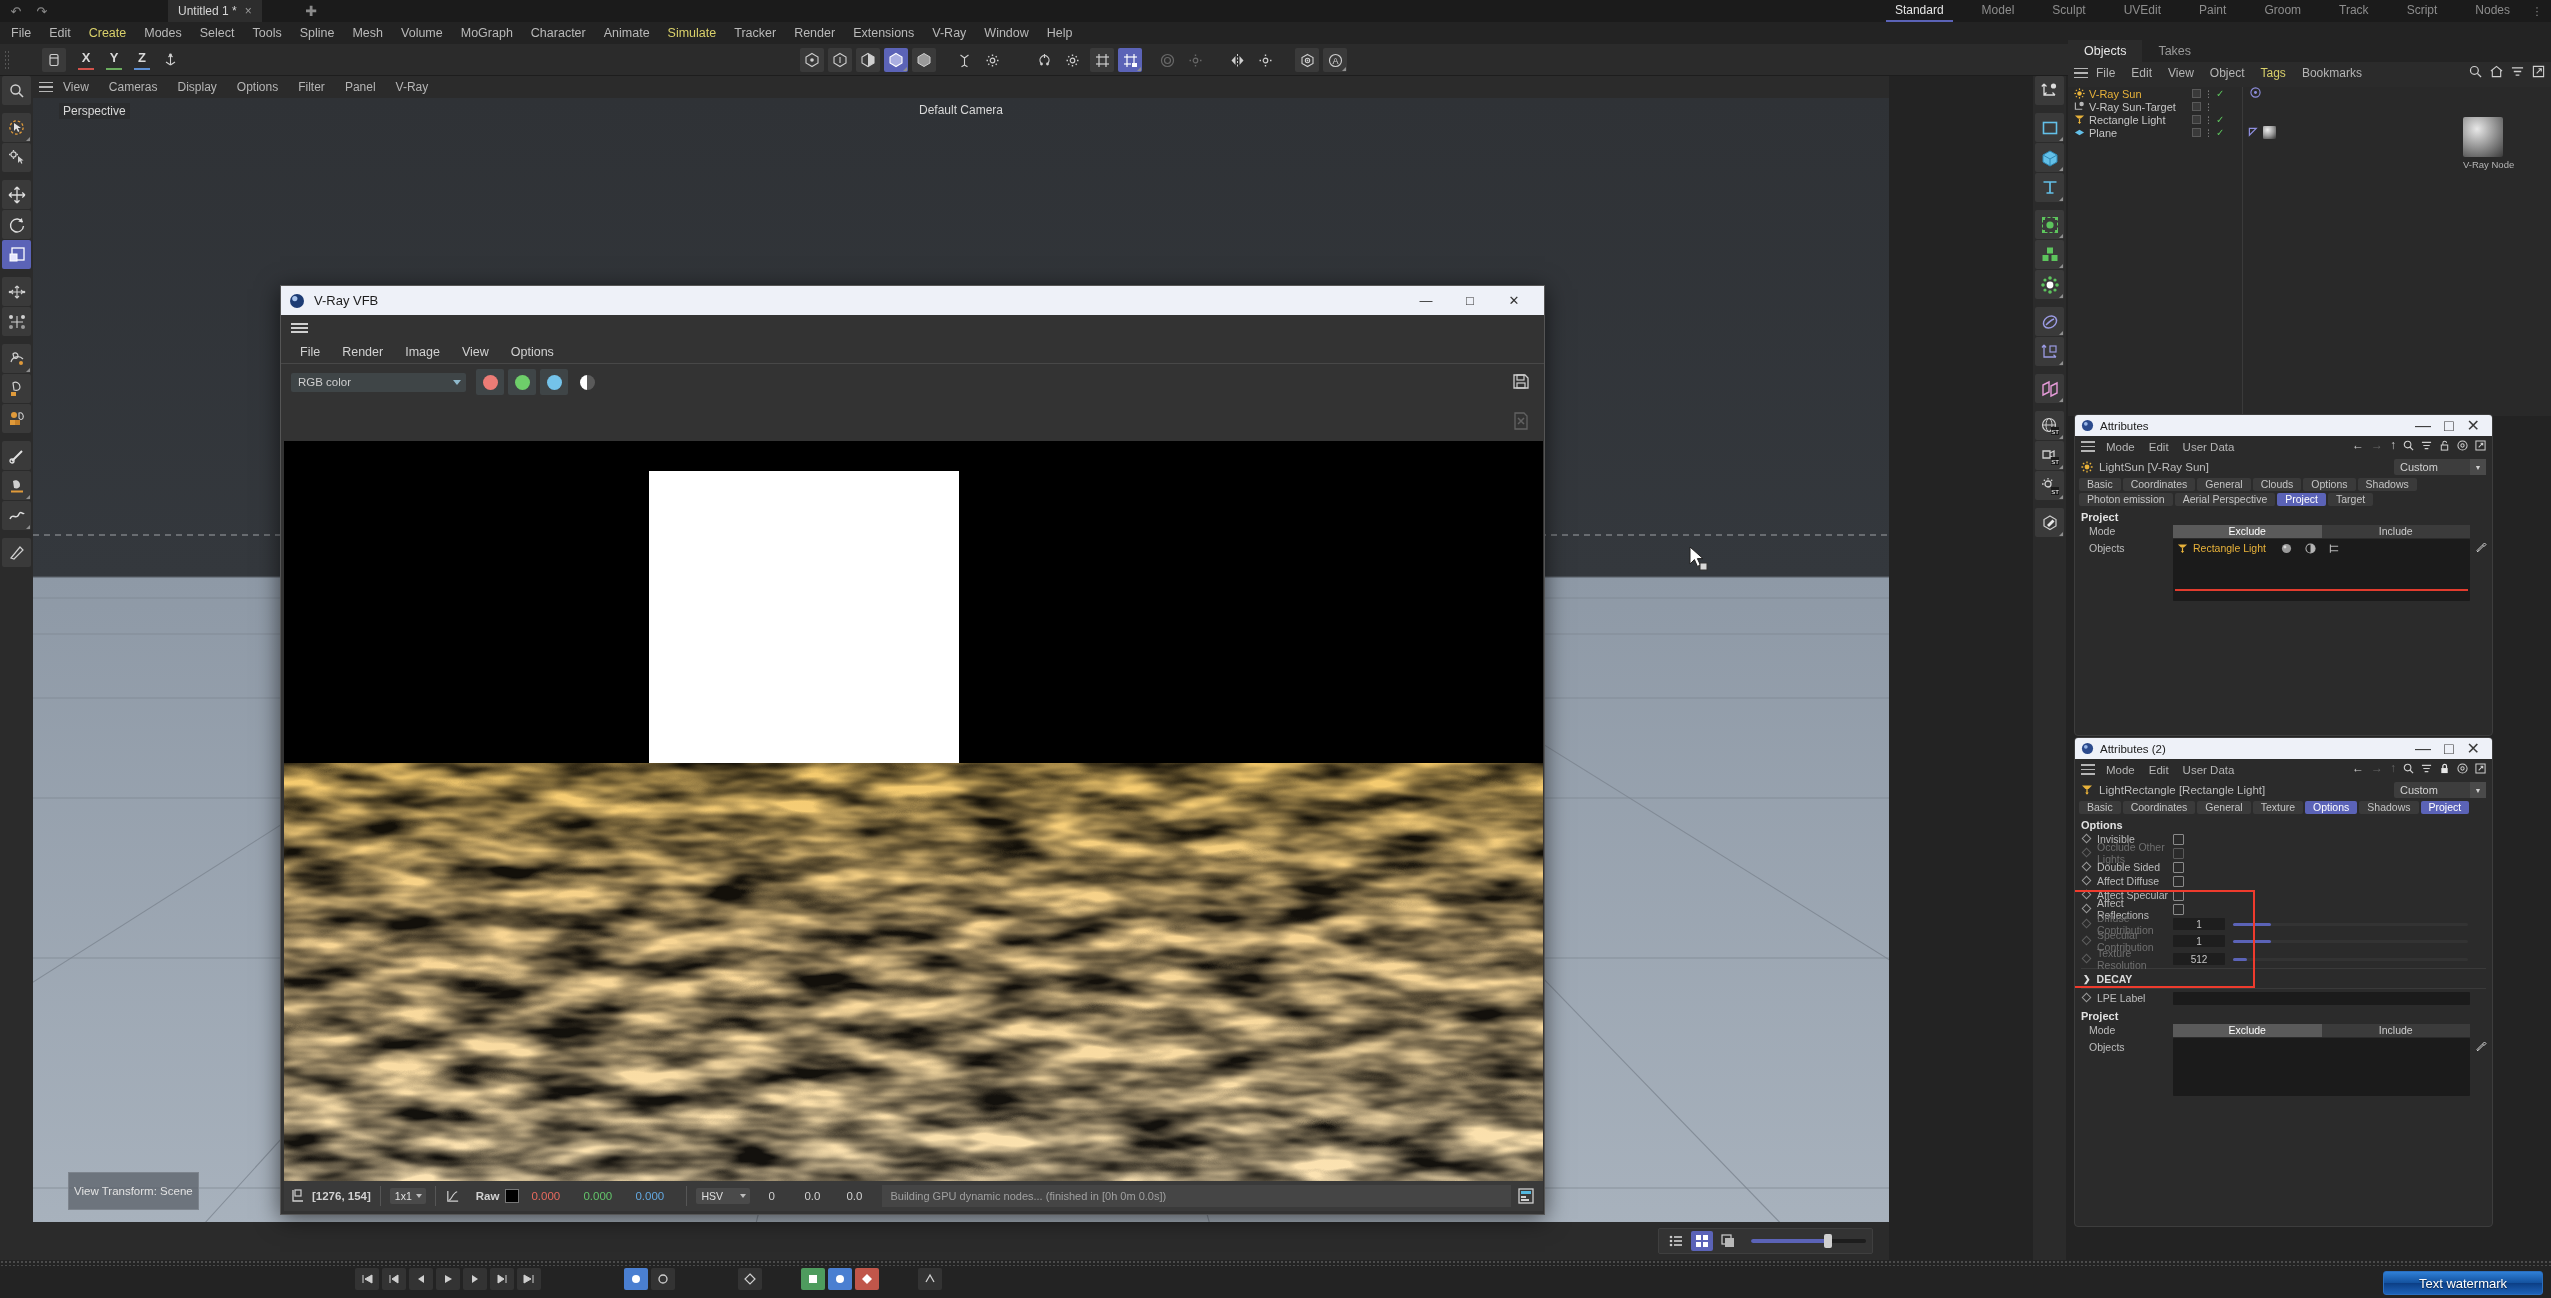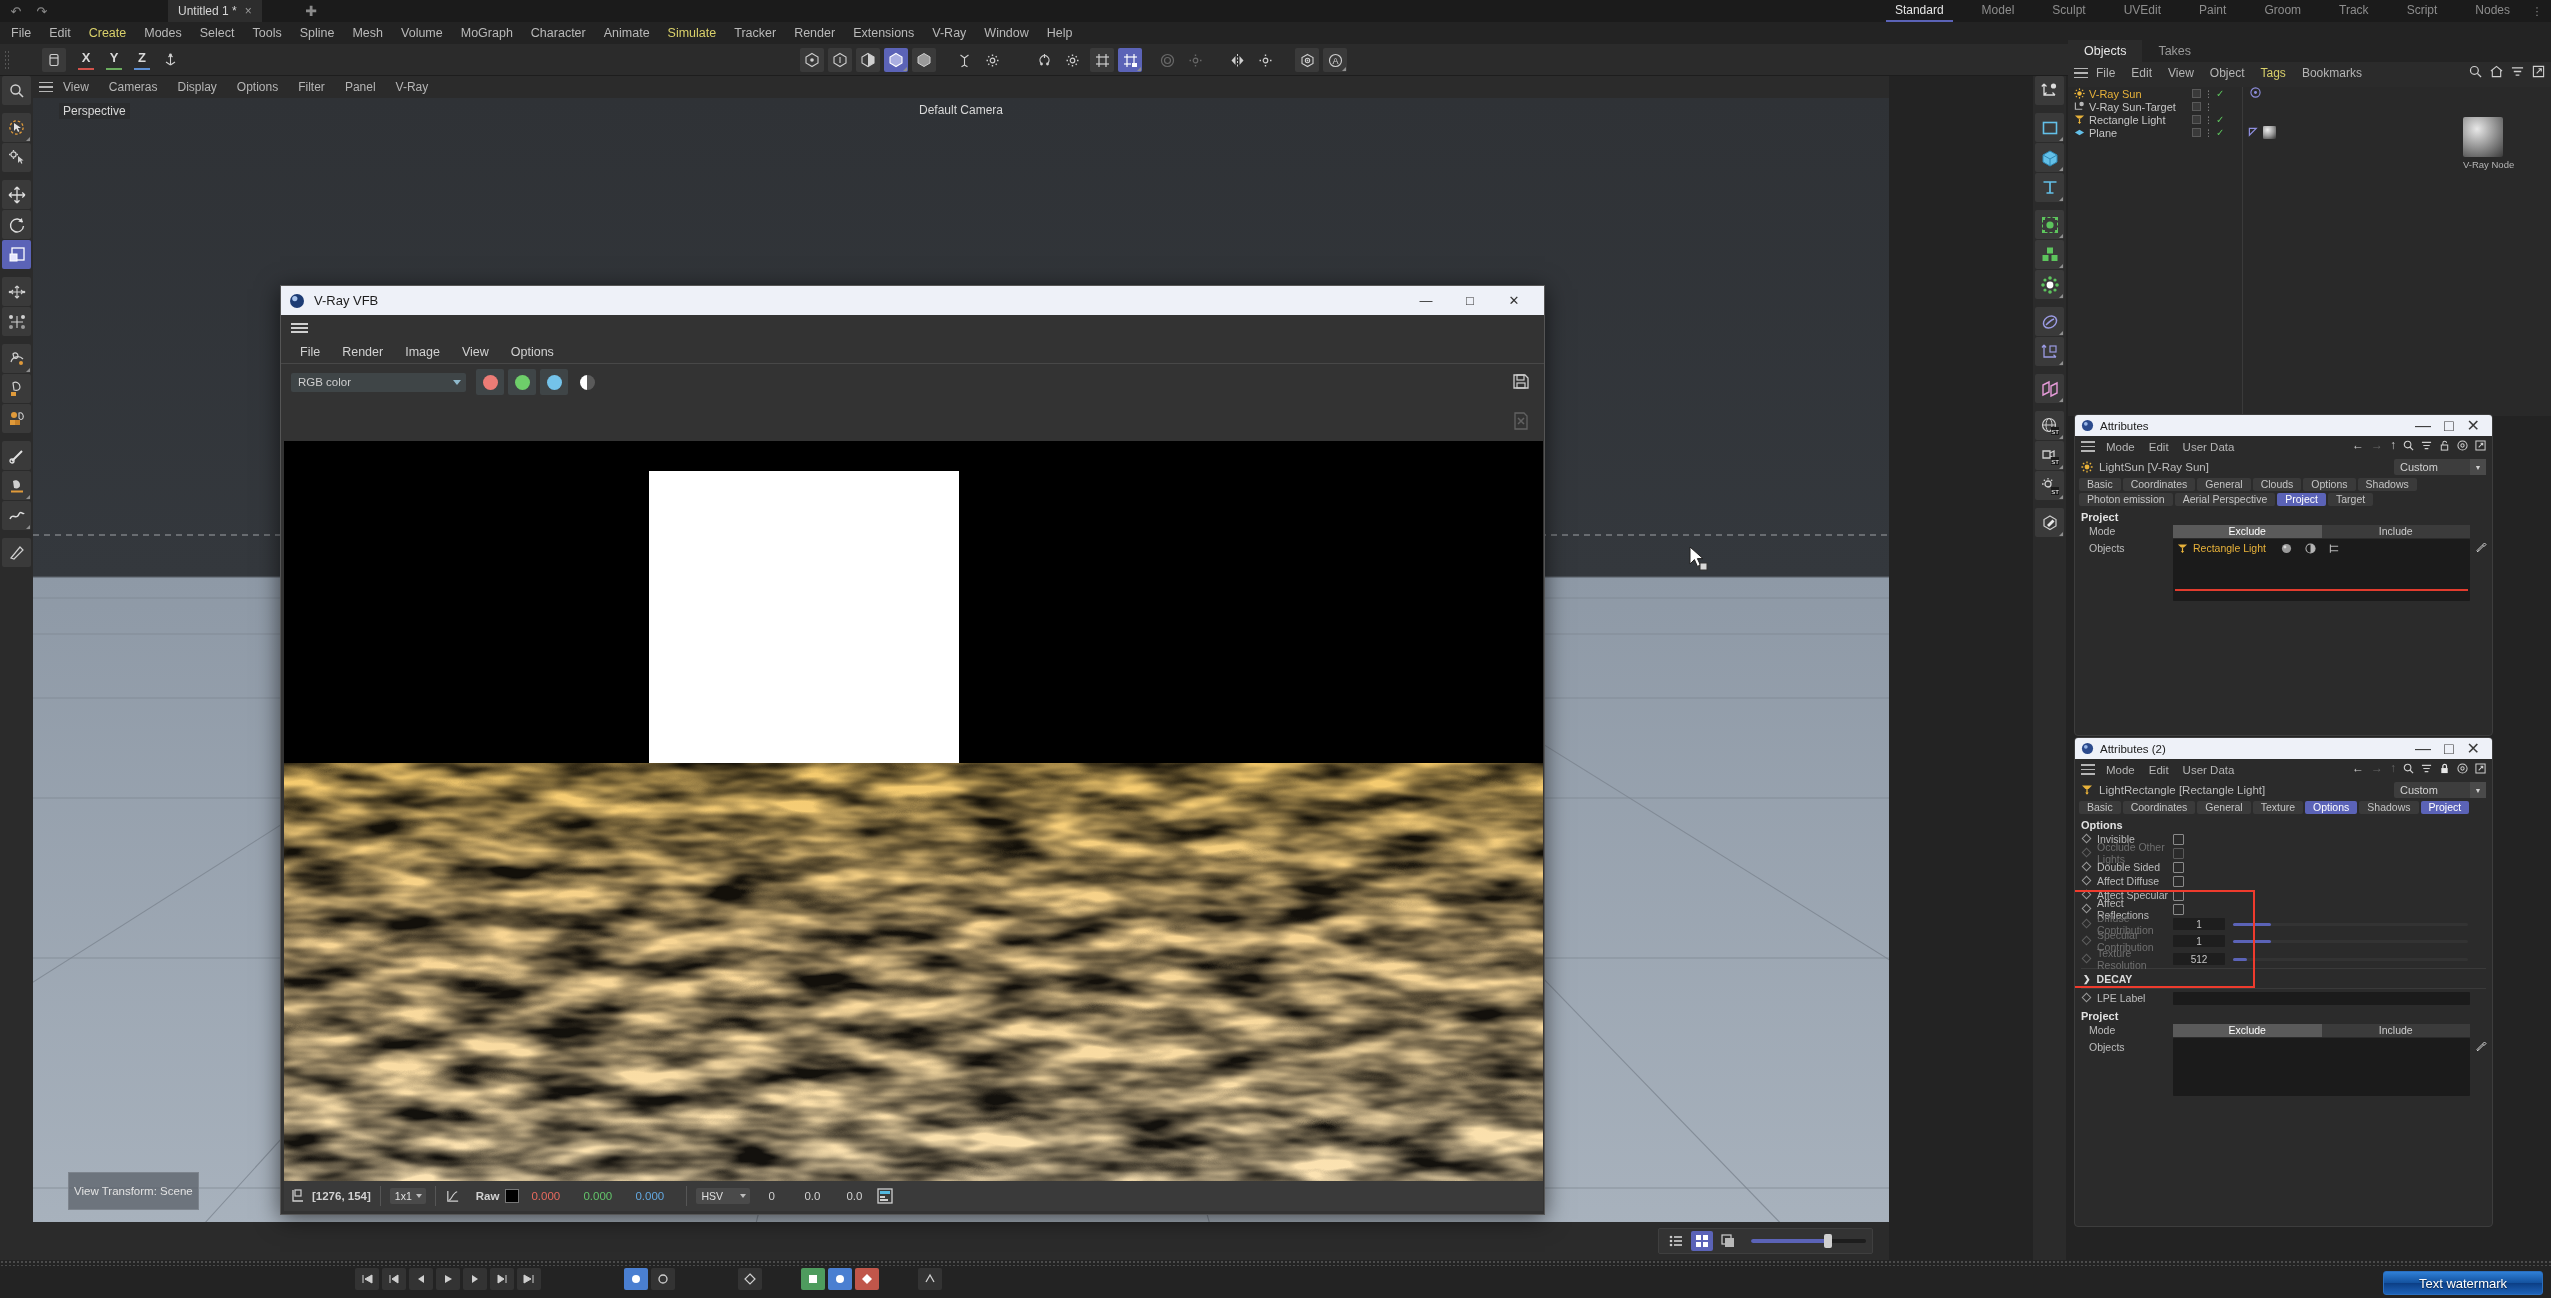--- a/index.html
+++ b/index.html
@@ -1258,20 +1258,21 @@
       <span style="color:#63c46a;margin-left:10px;width:42px;">0.000</span>
       <span style="color:#63a8e0;margin-left:10px;width:42px;">0.000</span>
       <span class="vsep"></span>
       <span class="mini-sel" style="width:54px;">
         <span>HSV</span>
           <span class="arw"></span>
       </span>
       <span style="margin-left:18px;width:24px;">0</span>
       <span style="margin-left:12px;width:30px;">0.0</span>
       <span style="margin-left:12px;width:30px;">0.0</span>
+      <span class="logbox">Building GPU dynamic nodes... (finished in [0h  0m  0.0s])</span>
       <svg width="18" height="18" viewBox="0 0 18 18" style="margin-right:4px;">
           <rect x="2" y="2" width="14" height="14" fill="none" stroke="#cfcfcf" stroke-width="1.3"></rect>
           <rect x="4" y="4" width="10" height="3" fill="#53b8e0"></rect>
           <rect x="4" y="9" width="5" height="2" fill="#cfcfcf"></rect>
           <rect x="4" y="12" width="8" height="2" fill="#cfcfcf"></rect>
         </svg>
     </div>
   </div>
 
   <div class="bottombar">

